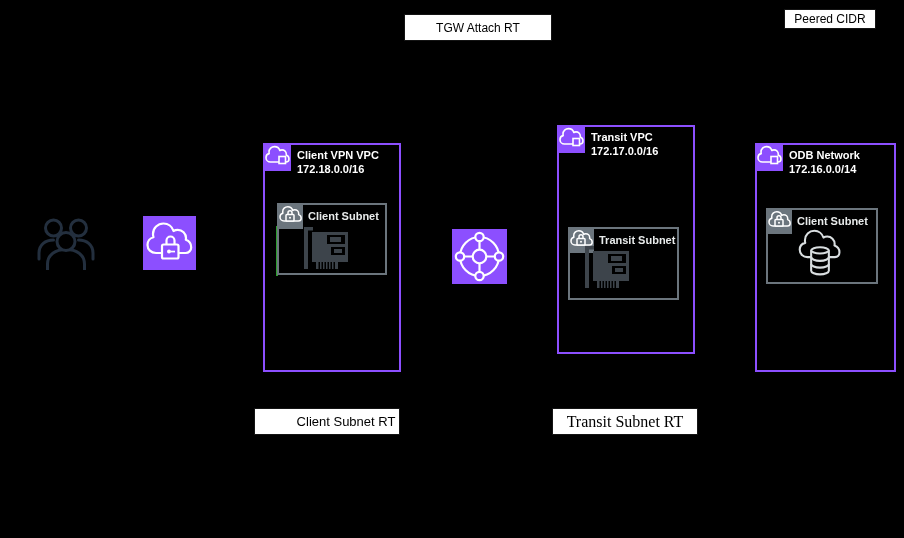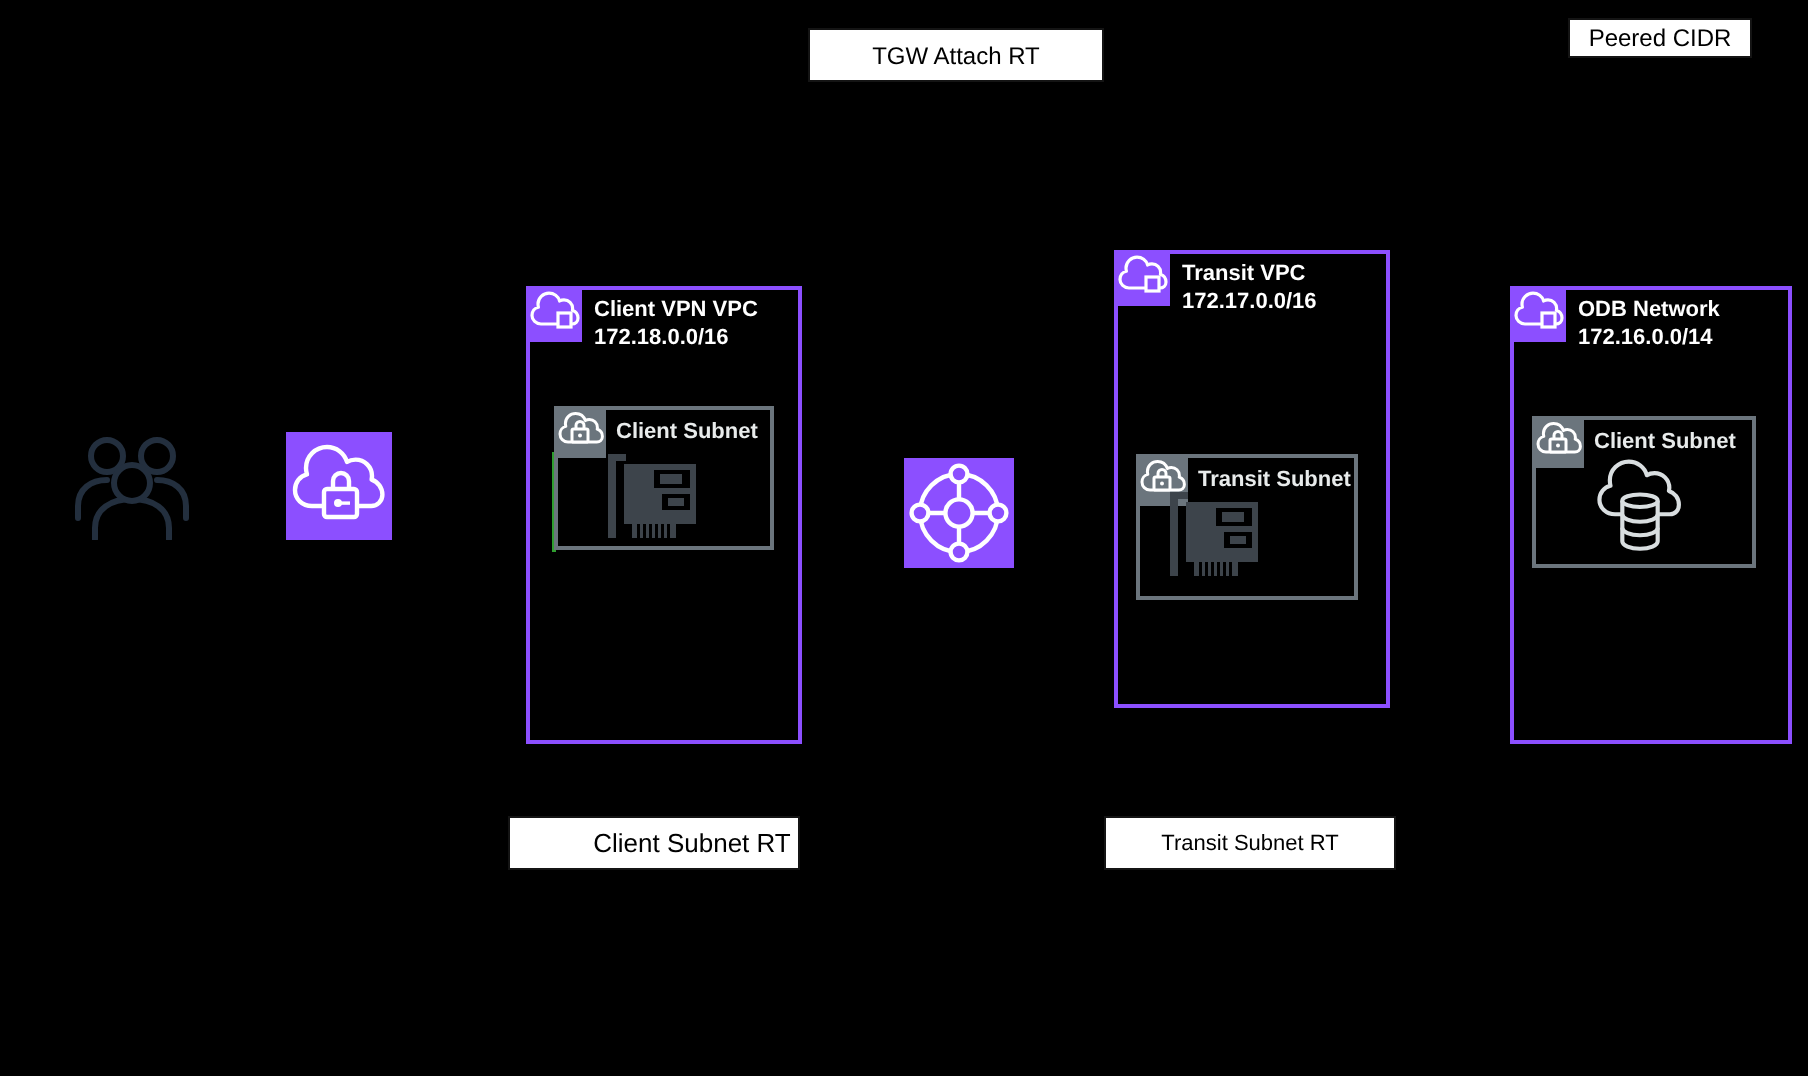--- a/index.html
+++ b/index.html
@@ -213,17 +213,17 @@
           <path d="M14.5 28 c0 2 3.8 3.6 8.5 3.6 s8.5 -1.6 8.5 -3.6" fill="none" stroke="#d9dee0" stroke-width="2"></path>
           <path d="M14.5 34.5 c0 2 3.8 3.6 8.5 3.6 s8.5 -1.6 8.5 -3.6" fill="none" stroke="#d9dee0" stroke-width="2"></path>
         </svg>
       </div>
     </div>
   </div>
 
   <div class="rt-label" style="left:254px;top:408px;width:146px;height:27px;font-size:13px;padding-left:38px;">
     <span>Client Subnet RT</span>
   </div>
-  <div class="rt-label" style="left:552px;top:408px;width:146px;height:27px;font-size:11px;">
+  <div class="rt-label" style="left:552px;top:408px;width:146px;height:27px;font-size:16px;font-family:Liberation Serif, serif;">
     <span>Transit Subnet RT</span>
   </div>
 
 </div>
 
 </body></html>

